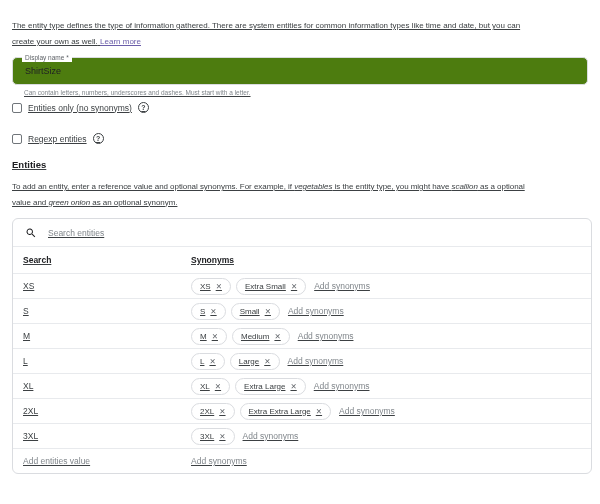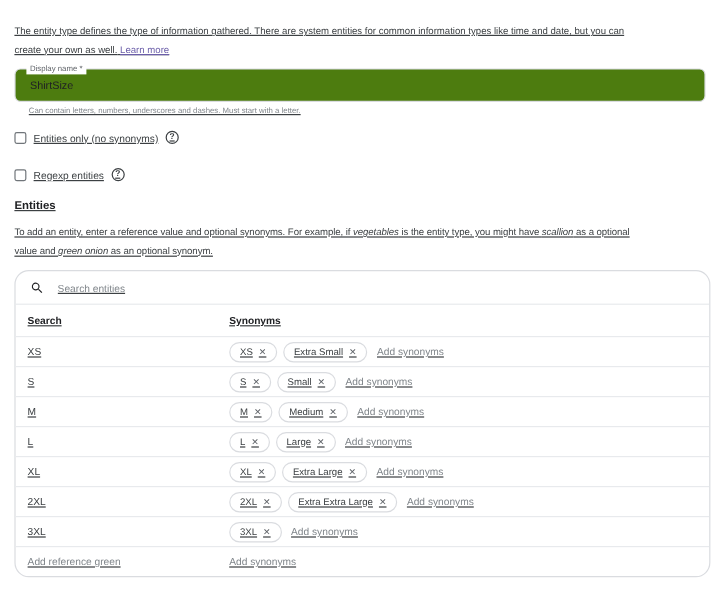--- a/index.html
+++ b/index.html
@@ -28,21 +28,21 @@
     padding: 0 3px; font-size: 6.5px; color: #5f6368; line-height: 8px;
   }
   .field-value {
     position: absolute; left: 12px; top: 50%; transform: translateY(-50%);
     font-size: 9px; color: #202124;
   }
   .helper { font-size: 6.5px; color: #80868b; margin: 4px 0 0 12px; }
 
   
   .cbrow { display: flex; align-items: center; gap: 6px; }
-  .cbrow1 { margin-top: 13px; }
+  .cbrow1 { margin-top: 6px; }
   .cbrow2 { margin-top: 20px; }
   .checkbox {
     width: 10px; height: 10px; border: 1.5px solid #70757a;
     border-radius: 2px; background: #fff; flex: none;
   }
   .cblabel { font-size: 8.5px; color: #3c4043; }
   .help-icon {
     width: 11px; height: 11px; border: 1px solid #3c4043; border-radius: 50%;
     display: inline-flex; align-items: center; justify-content: center;
     font-size: 7px; font-weight: bold; color: #3c4043; flex: none;
@@ -50,21 +50,21 @@
 
   
   .section-heading { margin-top: 15px; font-size: 9.5px; font-weight: bold; color: #202124; }
   .desc { margin-top: 9px; font-size: 8px; line-height: 15.5px; letter-spacing: -0.05px; }
   .desc .line { display: block; white-space: nowrap; }
   .desc i { font-style: italic; }
 
   
   .etable {
     margin-top: 1px; width: 580px;
-    border: 1px solid #dadce0; border-radius: 12px;
+    border: 1px solid #dadce0; border-radius: 6px;
     background: #fff; overflow: hidden;
   }
   .search-row { display: flex; align-items: center; height: 27px; padding-left: 12px; }
   .search-input {
     border: none; outline: none; font-family: "Liberation Sans", sans-serif;
     font-size: 8.5px; margin-left: 9px; color: #3c4043; width: 400px; background: transparent;
   }
   .search-input::placeholder { color: #80868b; }
   .thead {
     display: flex; align-items: center; height: 27px;
@@ -233,18 +233,18 @@
       <div class="col-syn">
         <span class="chip">
             <span>3XL</span>
             <span class="chip-x">✕</span>
           </span>
         <span class="add-syn">Add synonyms</span>
       </div>
     </div>
 
     <div class="trow">
-      <div class="col-entity placeholder">Add reference green</div>
+      <div class="col-entity placeholder">Add entities value</div>
       <div class="col-syn placeholder">Add synonyms</div>
     </div>
 
   </div>
 </div>
 
 </body></html>

